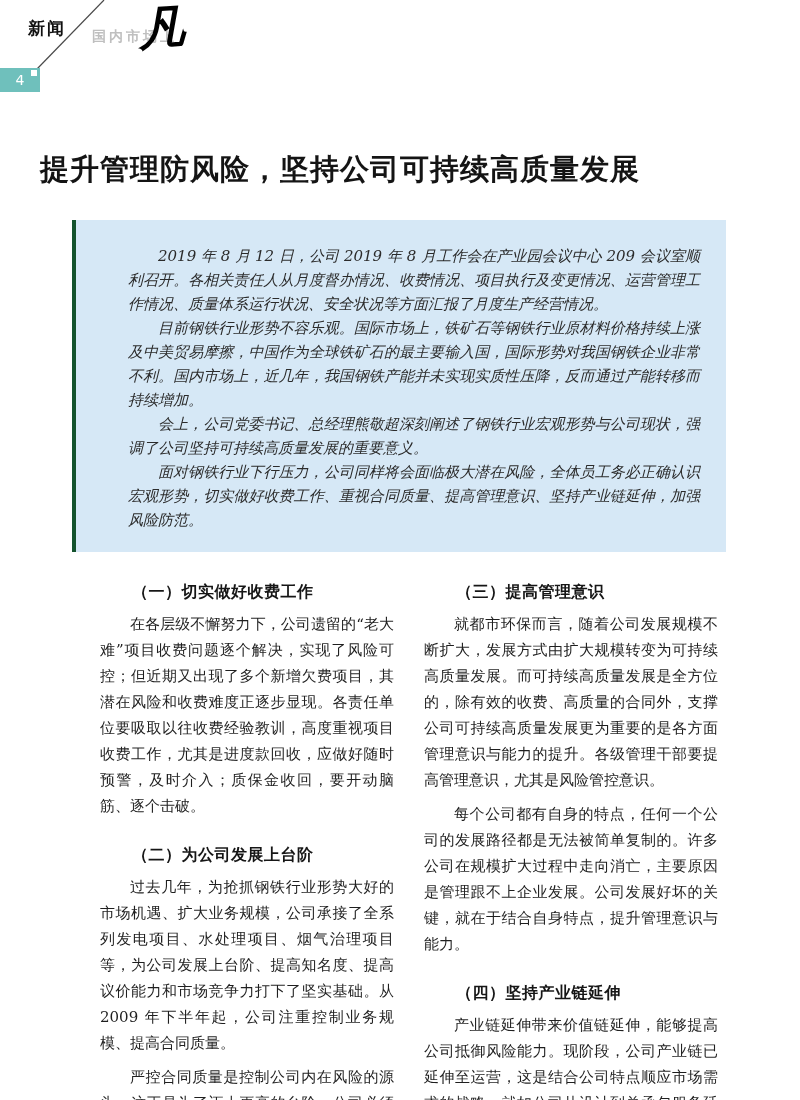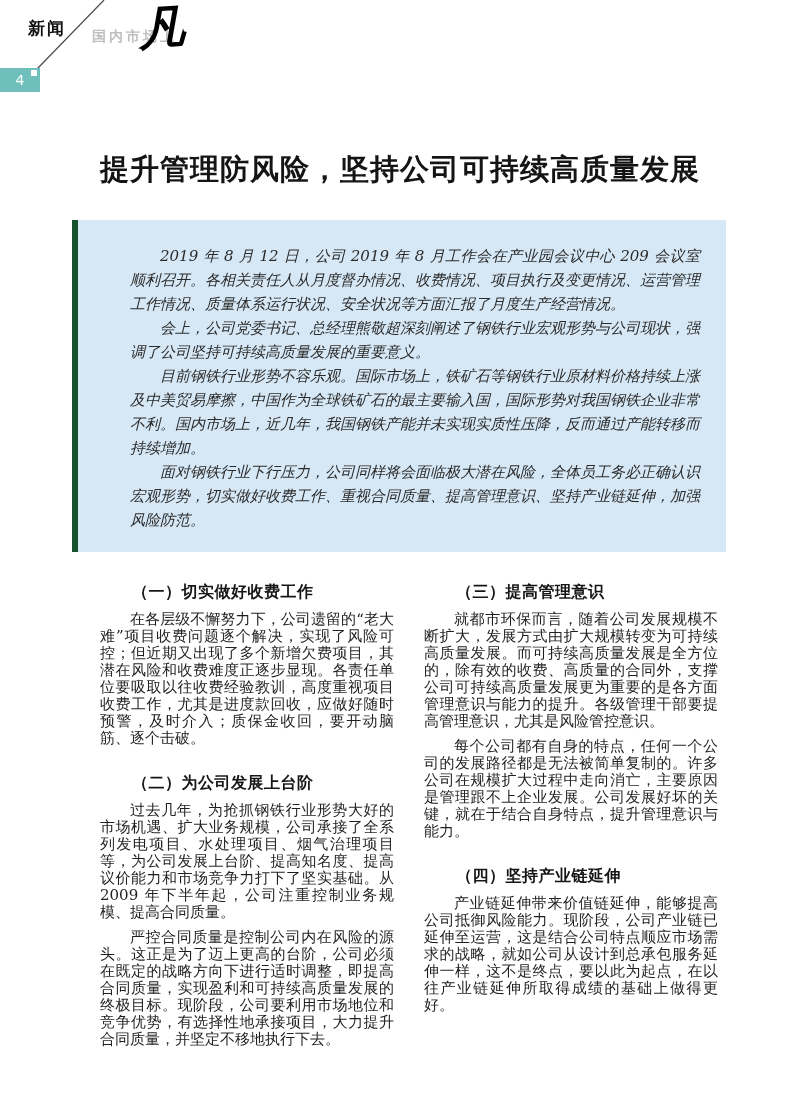--- a/index.html
+++ b/index.html
@@ -11,35 +11,35 @@
   .hdr{position:absolute;top:0;left:0;width:800px;height:100px;}
   .news-label{position:absolute;left:28px;top:17px;font-size:17px;font-weight:700;letter-spacing:2px;color:#111;}
   .masthead{position:absolute;left:92px;top:28px;font-size:14px;letter-spacing:3px;color:#bfbfbf;font-weight:700;}
   .brand-logo{position:absolute;left:138px;top:2px;font-size:46px;line-height:52px;color:#000;
     font-family:"DejaVu Serif",serif;font-weight:700;font-style:italic;transform:rotate(-4deg);}
   .diag{position:absolute;left:0;top:0;}
   .page-badge{position:absolute;left:0;top:68px;width:40px;height:24px;background:#6fc0bc;}
   .page-badge .num{position:absolute;width:100%;text-align:center;top:3px;color:#ffffff;font-size:14px;line-height:18px;}
   .page-badge .sq{position:absolute;right:3px;top:2px;width:6px;height:6px;background:#ffffff;}
   
-  .title{margin:150px 40px 0 40px;text-align:center;font-size:29px;font-weight:700;
+  .title{margin:150px 40px 0 40px;font-size:29px;font-weight:700;
     letter-spacing:1px;color:#141414;font-family:"DejaVu Sans",sans-serif;}
   
-  .lead{margin:30px 74px 0 72px;background:#d6e8f6;border-left:6px solid #14532d;
+  .lead{margin:30px 74px 0 72px;background:#d6e8f6;border-left:4px solid #14532d;
     padding:24px 26px 20px 52px;}
   .lead p{margin:0;text-indent:2em;text-align:justify;font-size:15px;line-height:24px;
     color:#2b2b2b;font-family:"DejaVu Serif",serif;font-style:italic;}
   
   .cols{margin:26px 82px 0 100px;display:flex;gap:30px;}
   .col{flex:1 1 0;min-width:0;}
   .sec{margin:4px 0 26px 0;}
   .sec h3{margin:0 0 8px 0;font-size:16px;font-weight:700;color:#161616;text-indent:2em;
     font-family:"DejaVu Sans",sans-serif;letter-spacing:.5px;}
   .sec p,.closing{margin:0 0 8px 0;text-indent:2em;text-align:justify;font-size:15px;
-    line-height:17px;color:#1f1f1f;font-family:"DejaVu Serif",serif;}
+    line-height:26px;color:#1f1f1f;font-family:"DejaVu Serif",serif;}
   .sec p:last-child{margin-bottom:0;}
 </style>
 </head>
 <body>
 
 <div class="hdr">
   <span class="news-label">新闻</span>
   <svg class="diag" width="200" height="100" viewBox="0 0 200 100">
     <line x1="37" y1="69" x2="104" y2="0" stroke="#4a4a4a" stroke-width="1.2"></line>
   </svg>
@@ -48,22 +48,22 @@
   <div class="page-badge">
     <span class="sq"></span>
     <span class="num">4</span>
   </div>
 </div>
 
 <h1 class="title">提升管理防风险，坚持公司可持续高质量发展</h1>
 
 <div class="lead">
   <p>2019 年 8 月 12 日，公司 2019 年 8 月工作会在产业园会议中心 209 会议室顺利召开。各相关责任人从月度督办情况、收费情况、项目执行及变更情况、运营管理工作情况、质量体系运行状况、安全状况等方面汇报了月度生产经营情况。</p>
+  <p>目前钢铁行业形势不容乐观。国际市场上，铁矿石等钢铁行业原材料价格持续上涨及中美贸易摩擦，中国作为全球铁矿石的最主要输入国，国际形势对我国钢铁企业非常不利。国内市场上，近几年，我国钢铁产能并未实现实质性压降，反而通过产能转移而持续增加。</p>
   <p>会上，公司党委书记、总经理熊敬超深刻阐述了钢铁行业宏观形势与公司现状，强调了公司坚持可持续高质量发展的重要意义。</p>
-  <p>目前钢铁行业形势不容乐观。国际市场上，铁矿石等钢铁行业原材料价格持续上涨及中美贸易摩擦，中国作为全球铁矿石的最主要输入国，国际形势对我国钢铁企业非常不利。国内市场上，近几年，我国钢铁产能并未实现实质性压降，反而通过产能转移而持续增加。</p>
   <p>面对钢铁行业下行压力，公司同样将会面临极大潜在风险，全体员工务必正确认识宏观形势，切实做好收费工作、重视合同质量、提高管理意识、坚持产业链延伸，加强风险防范。</p>
 </div>
 
 <div class="cols">
 
   <div class="col">
     <div class="sec">
       <h3>（一）切实做好收费工作</h3>
       <p>在各层级不懈努力下，公司遗留的“老大难”项目收费问题逐个解决，实现了风险可控；但近期又出现了多个新增欠费项目，其潜在风险和收费难度正逐步显现。各责任单位要吸取以往收费经验教训，高度重视项目收费工作，尤其是进度款回收，应做好随时预警，及时介入；质保金收回，要开动脑筋、逐个击破。</p>
     </div>

